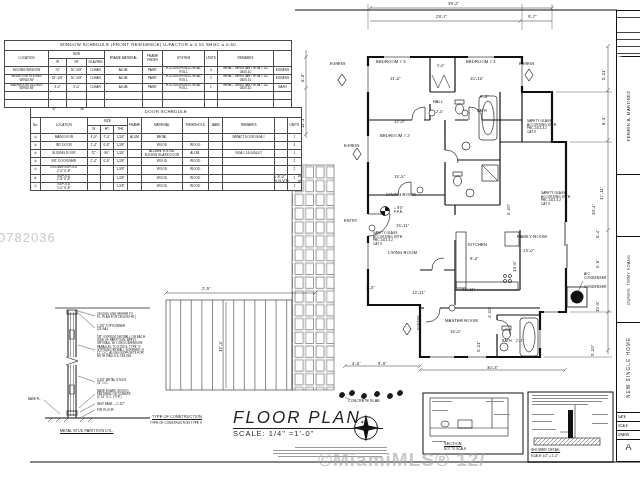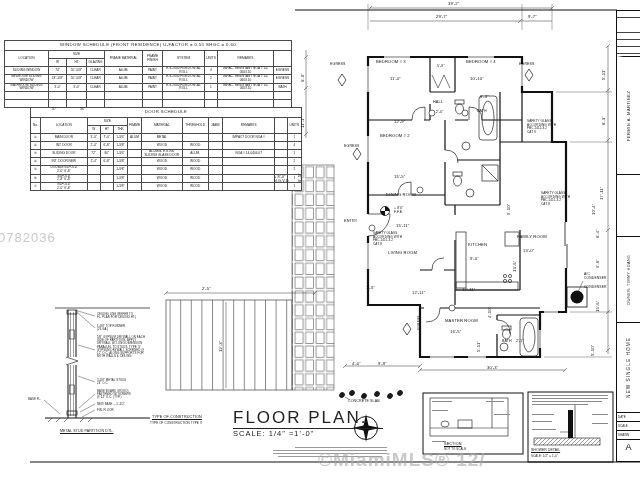--- a/index.html
+++ b/index.html
@@ -12,21 +12,21 @@
   
   .sched{position:absolute;border-collapse:collapse;table-layout:fixed;background:#fff;}
   .sched td,.sched th{border:0.7px solid #4a4a4a;font-size:3.2px;line-height:1.15;color:#222;
        padding:0 1px;text-align:center;font-weight:normal;overflow:hidden;white-space:pre-line;height:7px;}
   .sched .ttl{font-size:4.3px;letter-spacing:.4px;height:9px;}
   
   .wm-id{position:absolute;left:-2px;top:230px;font-size:13px;color:#c9c9c9;letter-spacing:1px;}
   .wm-bottom{position:absolute;left:318px;top:449px;font-size:19px;font-weight:bold;color:#a7a7a7;
        opacity:.6;letter-spacing:1px;white-space:nowrap;}
   .fp-title{position:absolute;left:233px;top:408px;width:150px;border-bottom:1px solid #222;
-       font-size:17px;letter-spacing:2px;color:#222;white-space:nowrap;}
+       font-size:17px;letter-spacing:2px;color:#222;white-space:nowrap;font-style:italic;}
   .fp-scale{position:absolute;left:233px;top:429px;font-size:7.5px;letter-spacing:1px;color:#222;}
   
   .tb{position:absolute;left:616px;top:10px;width:24px;height:452px;border:1.4px solid #111;
       border-right:none;box-sizing:border-box;background:#fff;}
   .tb .cell{position:absolute;left:0;width:100%;border-bottom:1px solid #111;box-sizing:border-box;
       overflow:hidden;}
   .vtxt{writing-mode:vertical-rl;transform:rotate(180deg);font-size:4px;letter-spacing:.5px;
       color:#222;white-space:nowrap;height:100%;margin:0 auto;display:block;text-align:center;}
   .rev{background:repeating-linear-gradient(180deg,transparent 0 6.4px,#444 6.4px 7.2px);
       border-left:6px solid transparent;}

